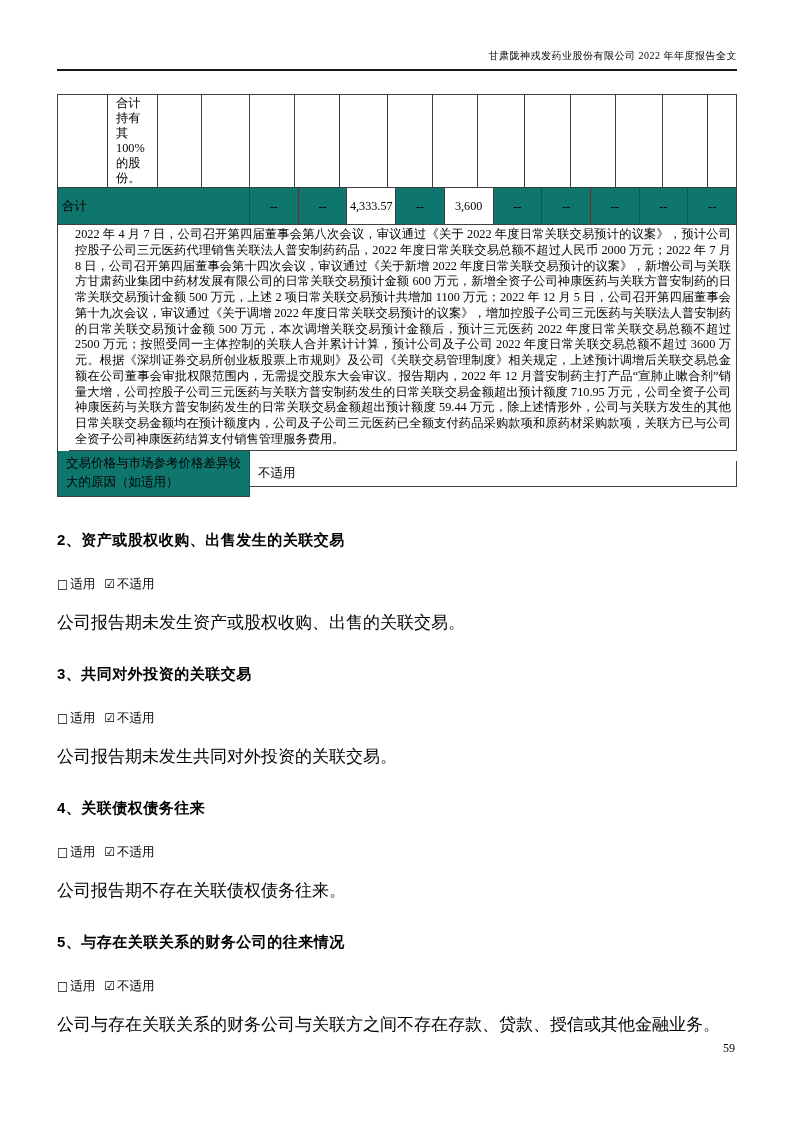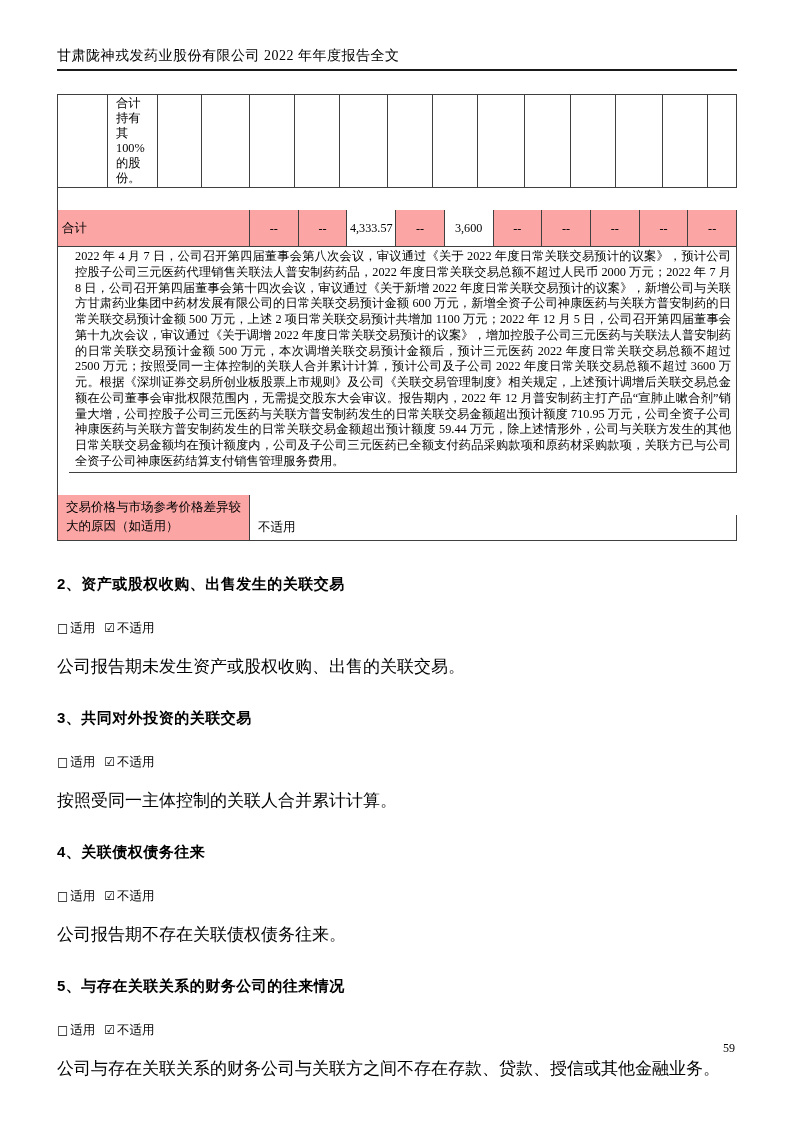--- a/index.html
+++ b/index.html
@@ -7,31 +7,31 @@
     width:793px;height:1122px;background:#e8e8e8;
     font-family:"Liberation Serif","DejaVu Serif",serif;
     color:#000;
   }
   .page{
     position:relative;width:793px;height:1122px;background:#ffffff;overflow:hidden;
   }
   .content{position:absolute;left:57px;top:0;width:680px;}
 
   
-  .doc-header{margin-top:48px;font-size:14px;line-height:15px;letter-spacing:.5px;}
+  .doc-header{margin-top:48px;text-align:right;font-size:10px;line-height:15px;letter-spacing:.5px;}
   .header-rule{margin-top:6px;border-bottom:2px solid #1a1a1a;height:0;}
 
   
   .rtable{margin-top:23px;border-top:1px solid #404040;border-left:1px solid #404040;font-size:12.4px;}
-  .trow{display:flex;align-items:flex-end;}
+  .trow{display:flex;align-items:center;}
   .cell{
     box-sizing:border-box;border-right:1px solid #404040;border-bottom:1px solid #404040;
     padding:2px 4px;overflow:hidden;
   }
-  .shade{background:#fca5a5;margin-top:22px;}
+  .shade{background:#0f766e;}
   .rowA .cell{height:93px;}
   .note-cell{padding:1px 8px;line-height:15px;font-size:12.3px;}
   .label-cell{width:192px;padding:3px 8px;line-height:19px;font-size:12.5px;}
   .value-cell{flex:1;padding:3px 8px;line-height:19px;font-size:12.5px;background:#fff;}
   .rowTotal .cell{height:37px;display:flex;align-items:center;}
   .rowTotal .num{flex:1;justify-content:center;text-align:center;padding:1px 2px;
                  word-break:break-all;line-height:16px;font-size:12.2px;}
   .para-cell{line-height:15.75px;font-size:12.25px;padding:2px 5px 2px 6px;text-align:justify;margin-left:11px;}
   .rowD .label-cell{min-height:314px;}
   .rowE .label-cell{height:46px;}
@@ -109,21 +109,21 @@
         <span class="box">□</span><span>适用</span><span class="gap"></span><span class="box">☑</span><span>不适用</span>
       </div>
       <div class="sec-note">公司报告期未发生资产或股权收购、出售的关联交易。</div>
     </div>
 
     <div class="section">
       <div class="sec-heading">3、共同对外投资的关联交易</div>
       <div class="applicable">
         <span class="box">□</span><span>适用</span><span class="gap"></span><span class="box">☑</span><span>不适用</span>
       </div>
-      <div class="sec-note">按照受同一主体控制的关联人合并累计计算。</div>
+      <div class="sec-note">公司报告期未发生共同对外投资的关联交易。</div>
     </div>
 
     <div class="section">
       <div class="sec-heading">4、关联债权债务往来</div>
       <div class="applicable">
         <span class="box">□</span><span>适用</span><span class="gap"></span><span class="box">☑</span><span>不适用</span>
       </div>
       <div class="sec-note">公司报告期不存在关联债权债务往来。</div>
     </div>
 

